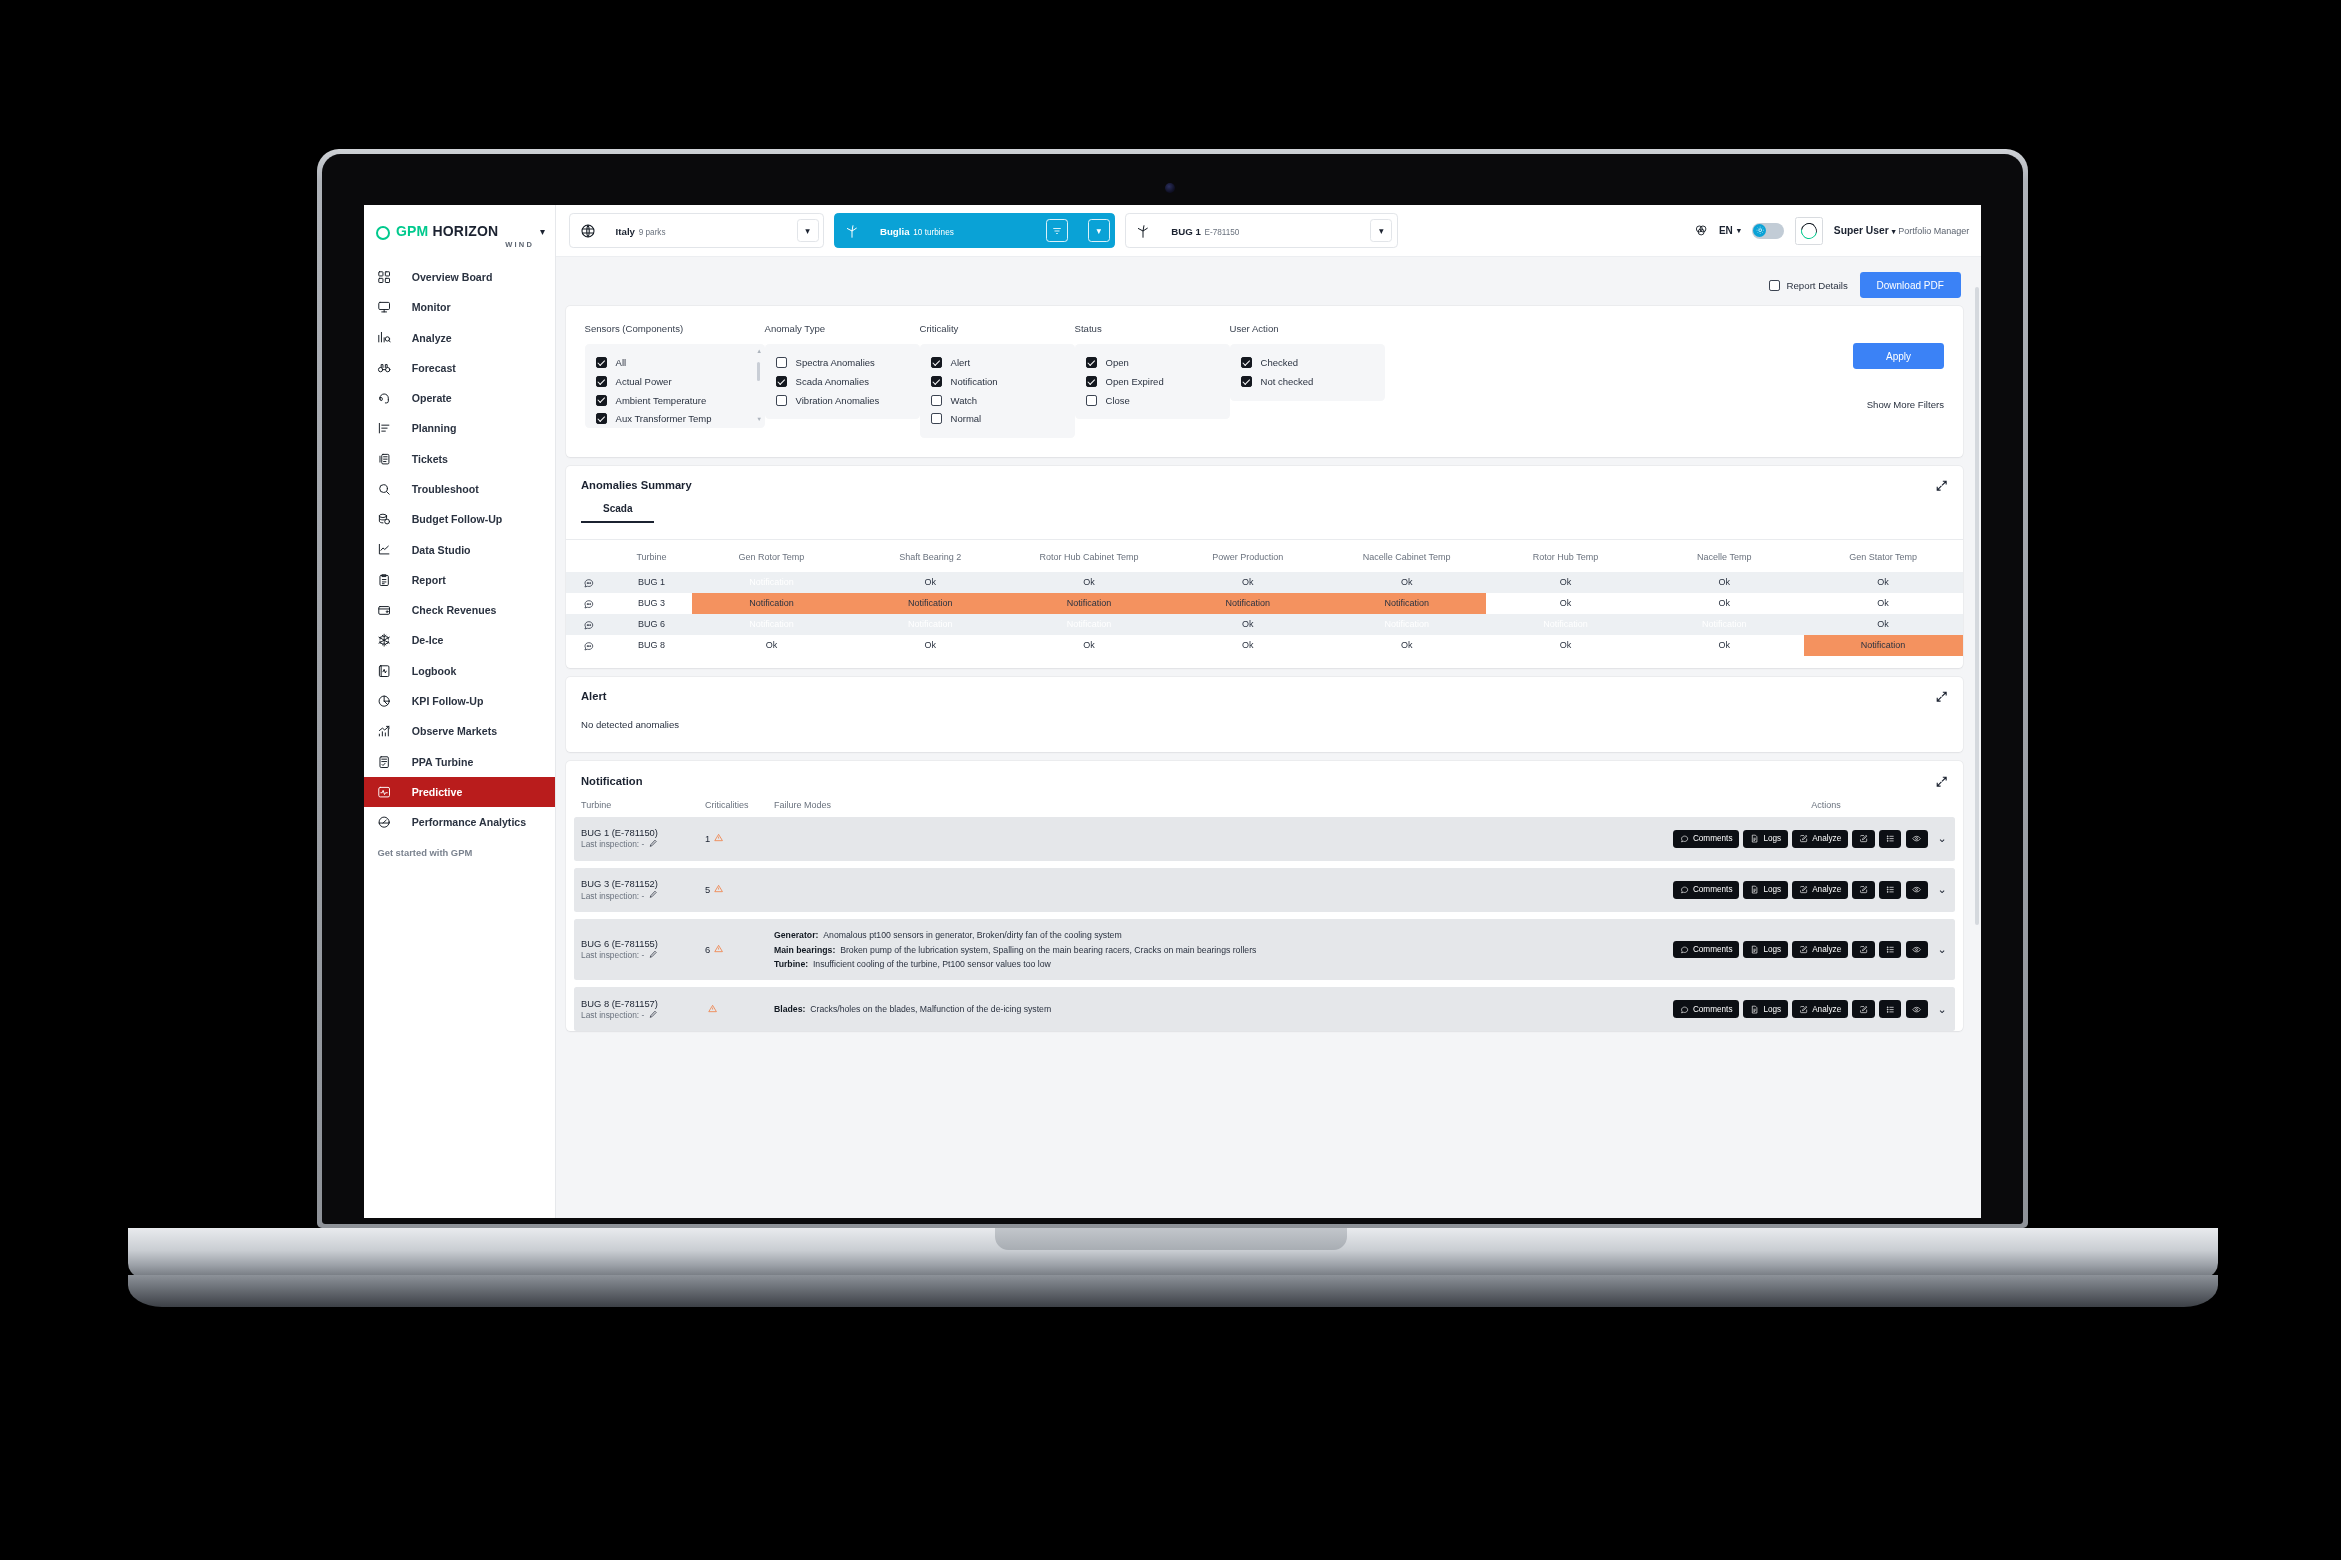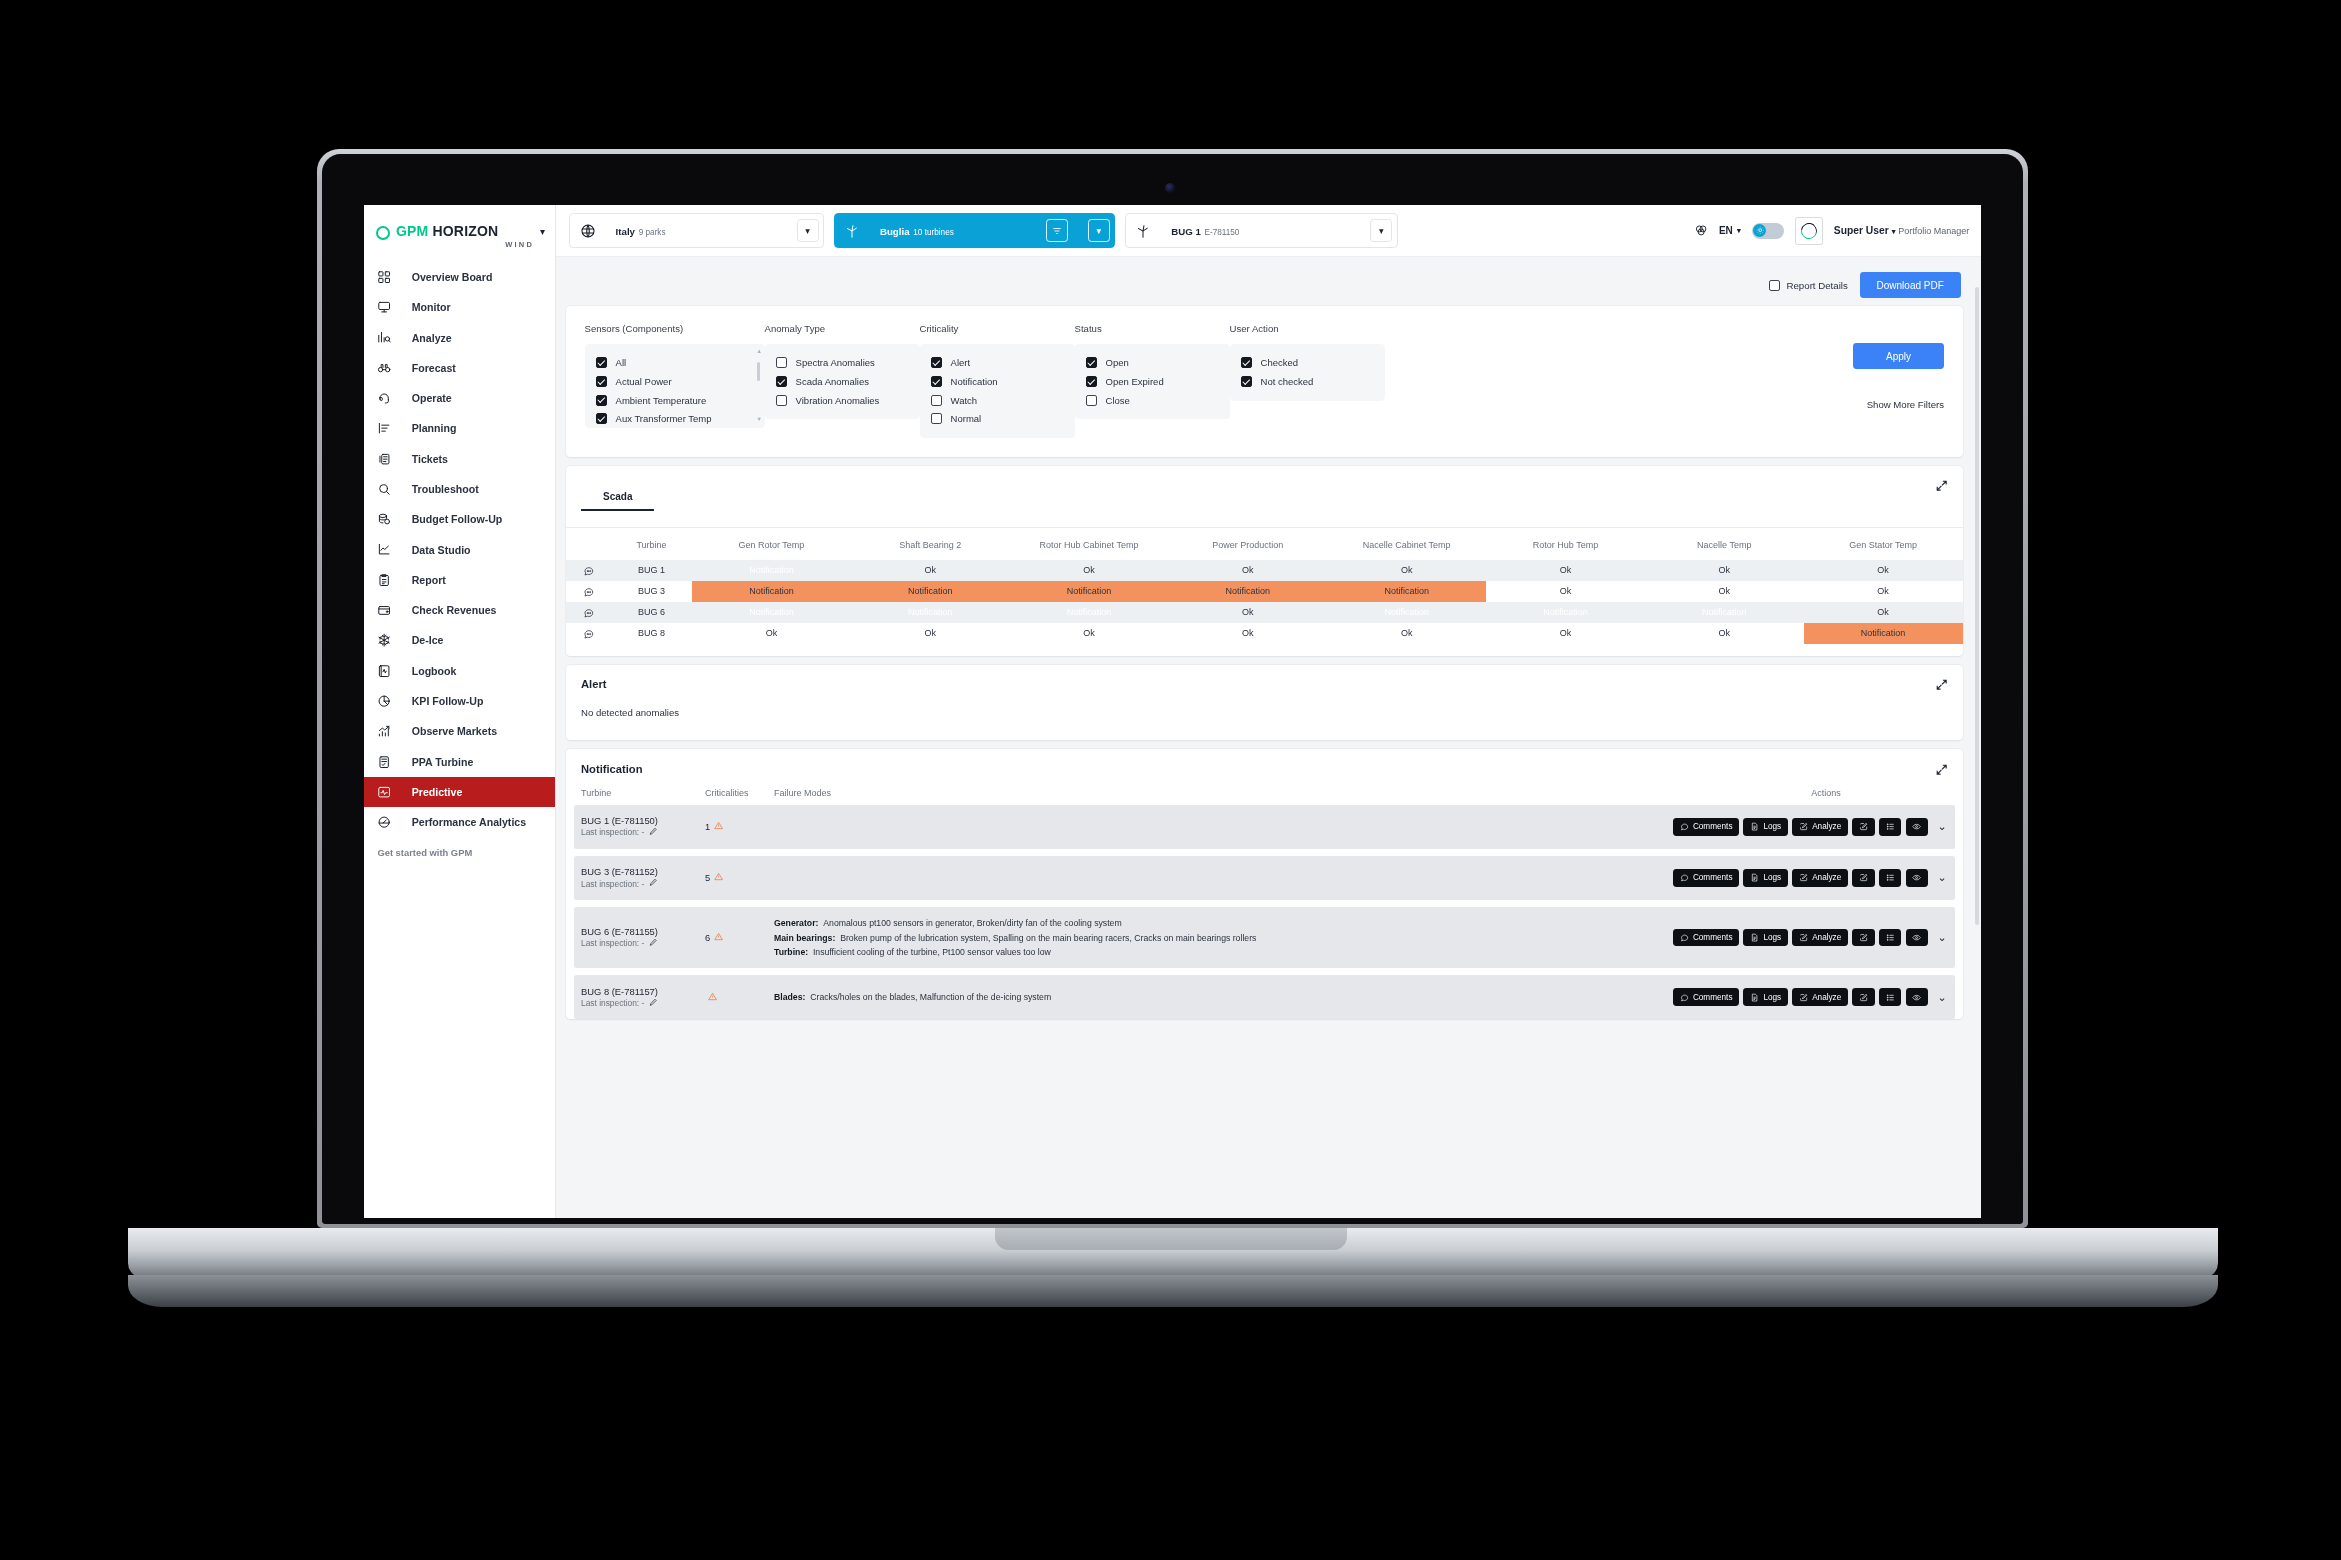--- a/index.html
+++ b/index.html
@@ -699,20 +699,21 @@
                 </div>
               </div>
               <div id="filter-actions">
                 <button class="btn-primary" id="apply-btn">Apply</button>
                 <div id="show-more">Show More Filters</div>
               </div>
             </div>
         </div>
 
         <div class="card" id="anomalies">
+          <div class="card-title">Anomalies Summary</div>
           <span class="expand-icon">
             <svg viewBox="0 0 24 24" fill="none" stroke="#1b2230" stroke-width="2">
               <path d="M14 4h6v6M20 4l-7.5 7.5M10 20H4v-6M4 20l7.5-7.5"></path>
             </svg>
           </span>
           <div id="tabs">
               <div class="tab">Scada</div>
             </div>
           <table class="grid">
             <thead>

